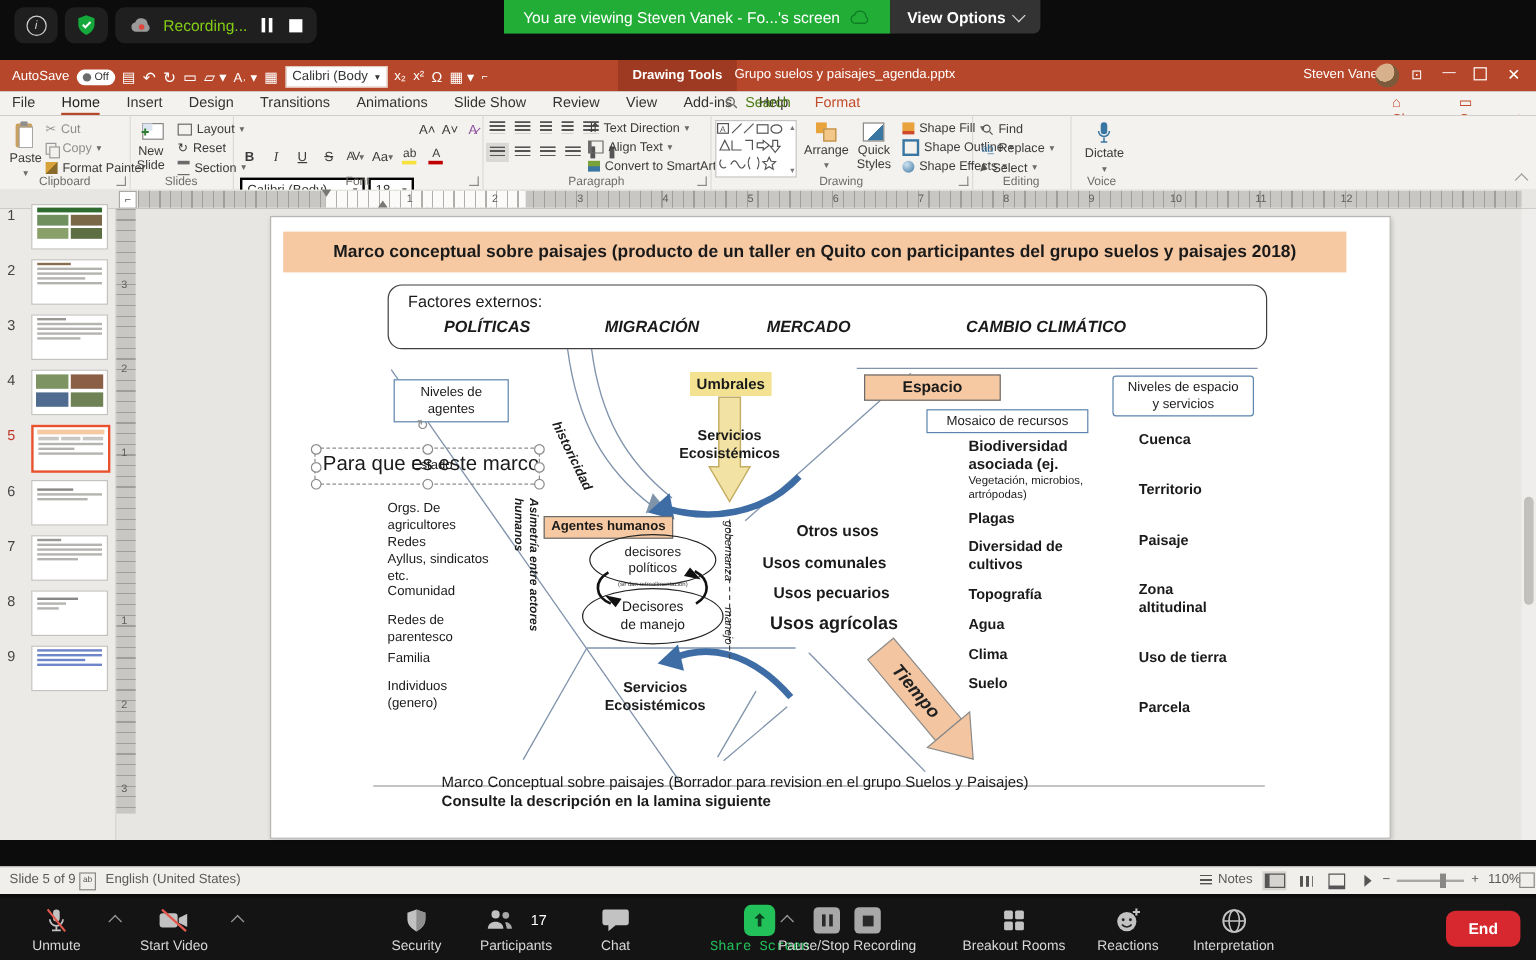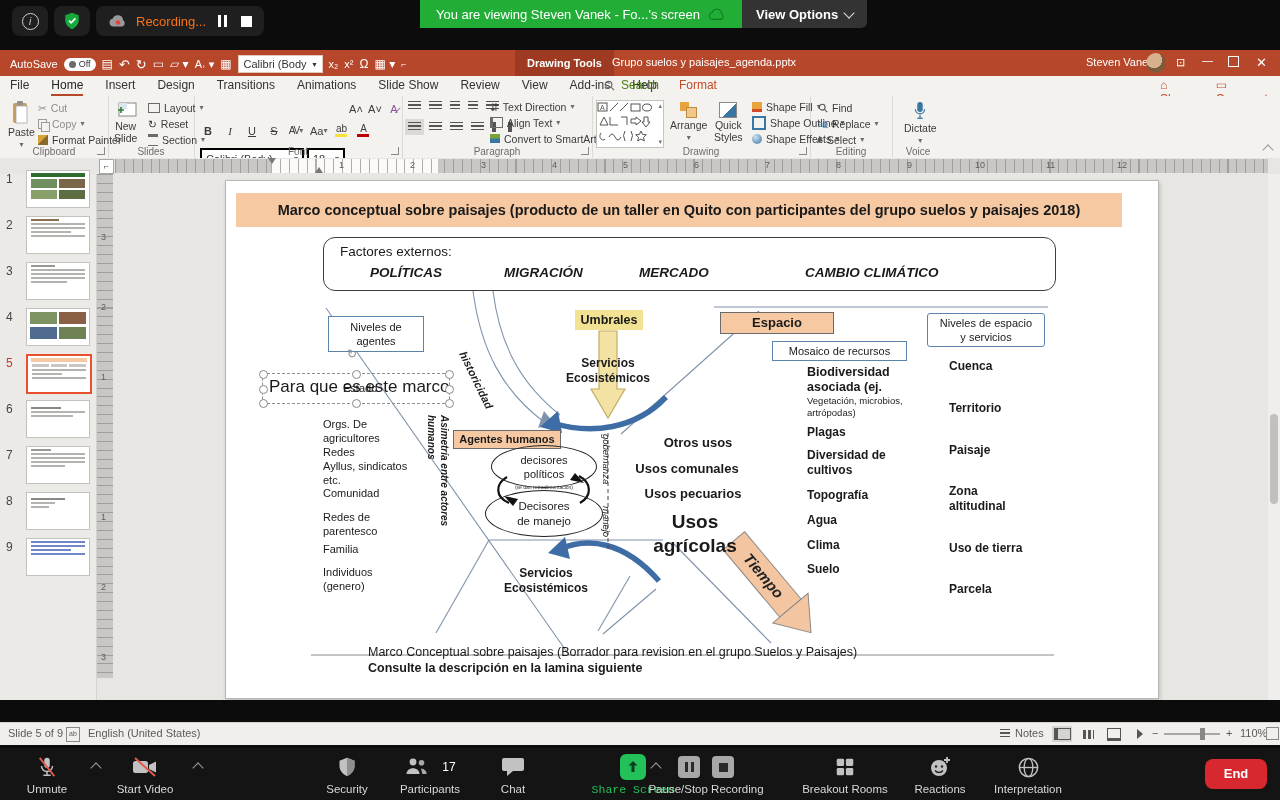--- a/index.html
+++ b/index.html
@@ -3,21 +3,21 @@
 <meta charset="utf-8">
 <style>
   html,body{margin:0;padding:0;background:#000;}
   body{font-family:"Liberation Sans",sans-serif;-webkit-font-smoothing:antialiased;}
   .screen{position:relative;width:1280px;height:800px;overflow:hidden;background:#0c0c0c;}
   .abs{position:absolute;}
   .pre{white-space:pre-line;}
   
   .topbar{position:absolute;left:0;top:0;width:1280px;height:50px;background:#0c0c0c;}
   .tb-btn{position:absolute;top:6px;width:36px;height:30px;background:#1f1f1f;border-radius:8px;display:flex;align-items:center;justify-content:center;}
-  .rec-pill{position:absolute;left:96px;top:6px;height:30px;background:#1f1f1f;border-radius:8px;display:flex;align-items:center;gap:8px;padding:0 12px;color:#f97316;font-size:13px;}
+  .rec-pill{position:absolute;left:96px;top:6px;height:30px;background:#1f1f1f;border-radius:8px;display:flex;align-items:center;gap:8px;padding:0 12px;color:#84cc16;font-size:13px;}
   .banner{position:absolute;left:420px;top:0;width:322px;height:28px;background:#22ad37;color:#fff;font-size:13px;display:flex;align-items:center;justify-content:center;gap:8px;}
   .viewopts{position:absolute;left:742px;top:0;height:28px;background:#333;border-radius:0 0 6px 0;color:#fff;font-size:13px;display:flex;align-items:center;gap:7px;padding:0 14px;font-weight:bold;}
   .chev-dn{width:7px;height:7px;border-right:1.6px solid #ddd;border-bottom:1.6px solid #ddd;transform:rotate(45deg);margin-top:-3px;}
   .chev-up{display:inline-block;width:7px;height:7px;border-left:1.6px solid #9a9a9a;border-top:1.6px solid #9a9a9a;transform:rotate(45deg);}
   
   .titlebar{position:absolute;left:0;top:50px;width:1280px;height:26px;background:#b7472a;color:#fff;font-size:11px;}
   .menubar{position:absolute;left:0;top:76px;width:1280px;height:20px;background:#f4f2ef;font-size:12px;color:#333;}
   .ribbon{position:absolute;left:0;top:96px;width:1280px;height:62px;background:#f4f2ef;border-bottom:1px solid #d9d7d4;font-size:10.5px;color:#3b3b3b;}
   .rgroup{position:absolute;top:0;height:62px;border-right:1px solid #ddDBD8;}
   .rg-label{position:absolute;bottom:1px;left:0;right:0;text-align:center;font-size:10px;color:#6e6c69;}
@@ -639,21 +639,21 @@
     <div class="t pre" style="left:581px;top:267px;font-size:12px;font-weight:600;">Diversidad de
 cultivos</div>
     <div class="t" style="left:581px;top:307px;font-size:12px;font-weight:600;">Topografía</div>
     <div class="t" style="left:581px;top:332px;font-size:12px;font-weight:600;">Agua</div>
     <div class="t" style="left:581px;top:357px;font-size:12px;font-weight:600;">Clima</div>
     <div class="t" style="left:581px;top:381px;font-size:12px;font-weight:600;">Suelo</div>
 
     <div class="t" style="left:407px;top:254px;width:130px;text-align:center;font-size:13px;font-weight:600;">Otros usos</div>
     <div class="t" style="left:396px;top:280px;width:130px;text-align:center;font-size:13px;font-weight:600;">Usos comunales</div>
     <div class="t" style="left:402px;top:305px;width:130px;text-align:center;font-size:13px;font-weight:600;">Usos pecuarios</div>
-    <div class="t" style="left:404px;top:329px;width:130px;text-align:center;font-size:19px;font-weight:600;">Usos agrícolas</div>
+    <div class="t" style="left:404px;top:329px;width:130px;text-align:center;font-size:15px;font-weight:600;">Usos agrícolas</div>
 
     <div class="t" style="left:723px;top:178px;font-size:12px;font-weight:600;">Cuenca</div>
     <div class="t" style="left:723px;top:220px;font-size:12px;font-weight:600;">Territorio</div>
     <div class="t" style="left:723px;top:262px;font-size:12px;font-weight:600;">Paisaje</div>
     <div class="t pre" style="left:723px;top:303px;font-size:12px;font-weight:600;">Zona
 altitudinal</div>
     <div class="t" style="left:723px;top:360px;font-size:12px;font-weight:600;">Uso de tierra</div>
     <div class="t" style="left:723px;top:401px;font-size:12px;font-weight:600;">Parcela</div>
 
     <div class="t pre" style="left:255px;top:385px;width:130px;text-align:center;font-weight:bold;font-size:12px;">Servicios

